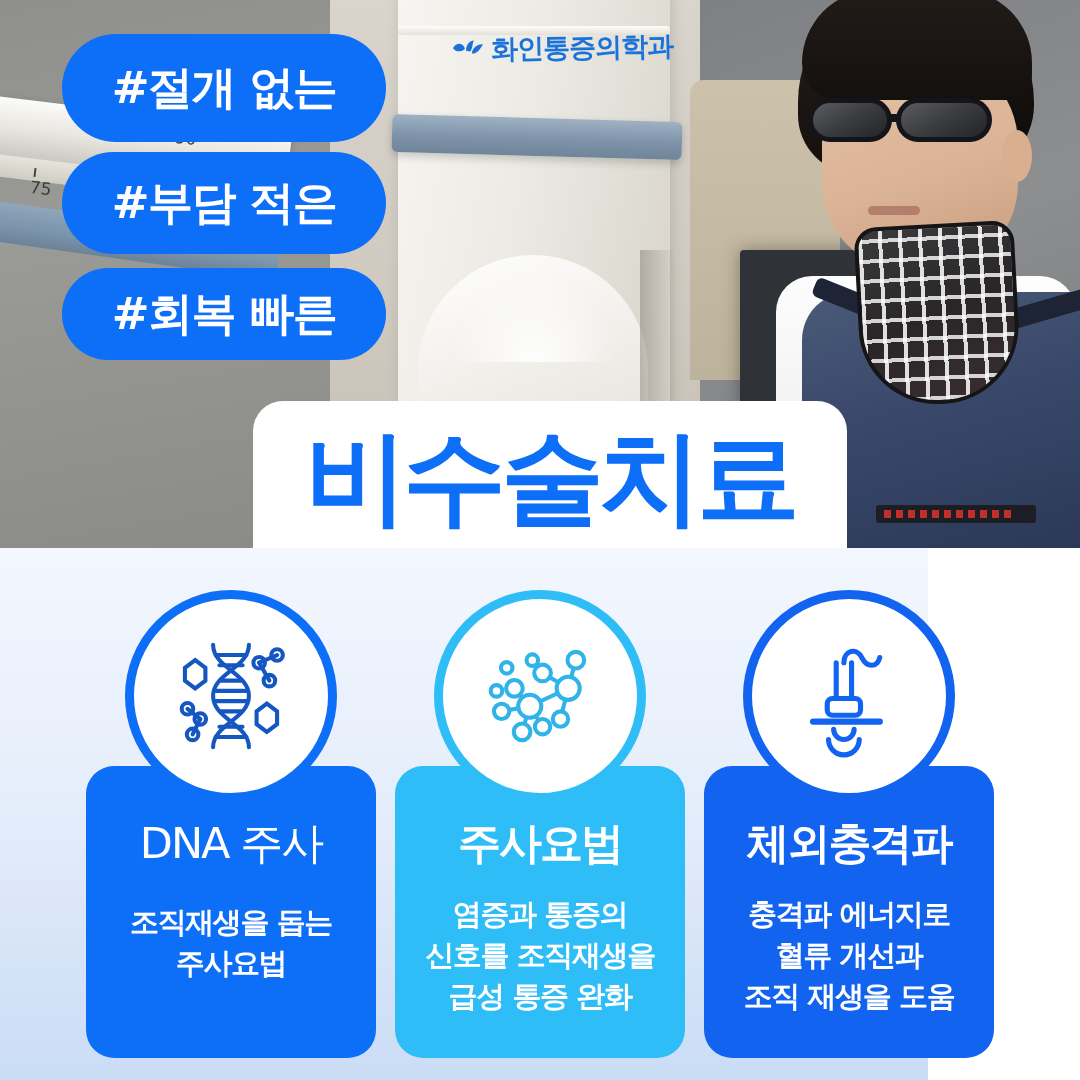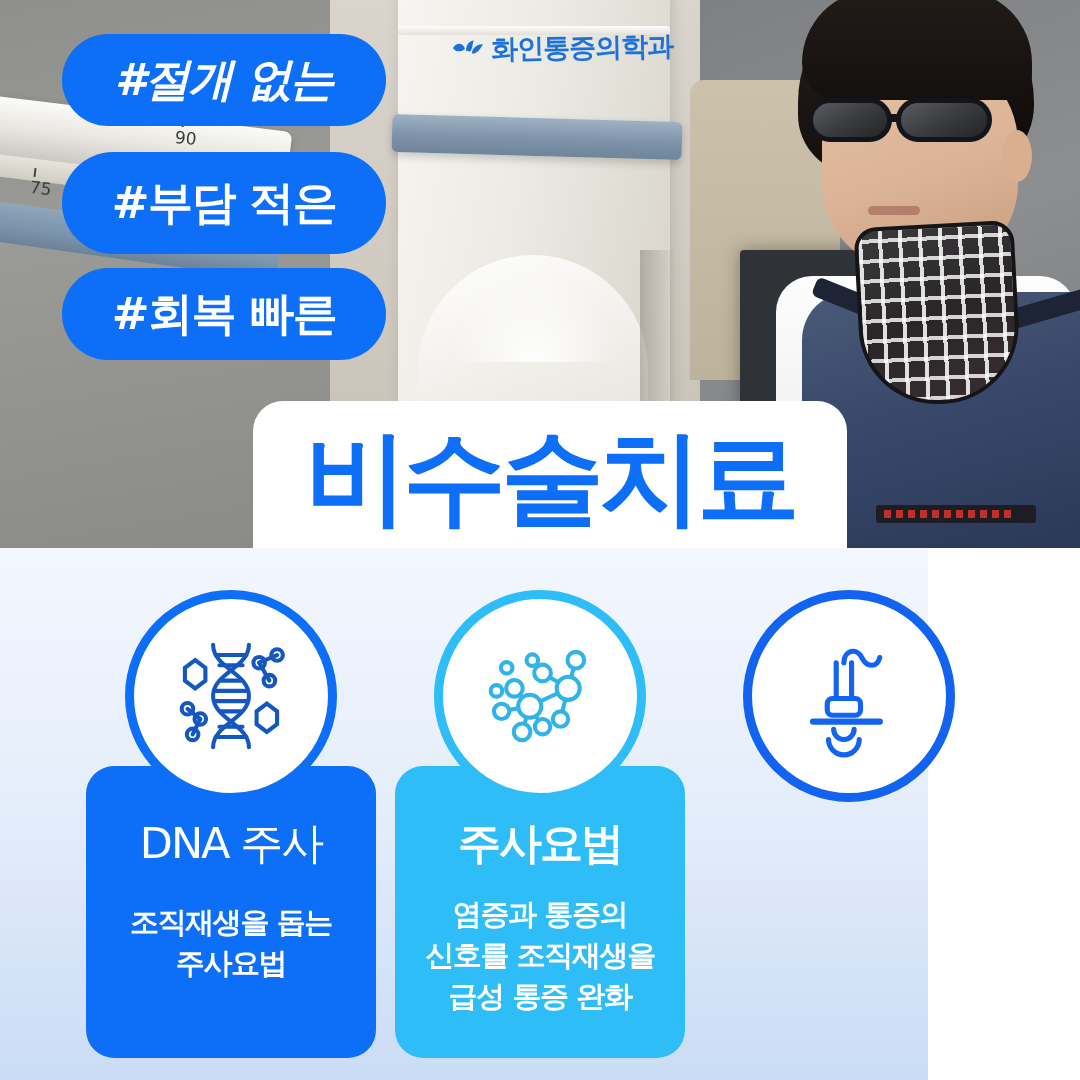--- a/index.html
+++ b/index.html
@@ -207,21 +207,21 @@
     position:absolute;
     display:flex; align-items:center; justify-content:center;
     background:var(--brand);
     color:#ffffff;
     border-radius:999px;
     font-weight:700;
     letter-spacing:-1.5px;
     font-family:"DejaVu Sans","Liberation Sans",sans-serif;
     white-space:nowrap;
   }
-  #pill-0{ left:62px; top:34px; width:324px; height:92px; font-size:45px;font-style:italic; }
+  #pill-0{ left:62px; top:34px; width:324px; height:108px; font-size:45px; }
   #pill-1{ left:62px; top:152px; width:324px; height:102px; font-size:45px; }
   #pill-2{ left:62px; top:268px; width:324px; height:92px; font-size:45px; }
 
   
   .title-banner{
     position:absolute; left:253px; top:401px;
     width:594px; height:148px;
     background:#ffffff;
     border-radius:30px 30px 0 0;
     display:flex; align-items:center; justify-content:center;
@@ -419,20 +419,28 @@
           <circle cx="20" cy="62" r="6" fill="#ffffff"></circle>
           <circle cx="36" cy="78" r="6.5" fill="#ffffff"></circle>
           <circle cx="52" cy="74" r="6" fill="#ffffff"></circle>
           <circle cx="66" cy="68" r="6" fill="#ffffff"></circle>
           <circle cx="24" cy="28" r="4.5" fill="#ffffff"></circle>
           <circle cx="44" cy="22" r="4.5" fill="#ffffff"></circle>
           <circle cx="16" cy="46" r="4.5" fill="#ffffff"></circle>
         </svg>
       </div>
 
+      <div class="card" id="card-2">
+        <div class="card-title">체외충격파</div>
+        <div class="card-desc">
+          <span>충격파 에너지로</span>
+          <span>혈류 개선과</span>
+          <span>조직 재생을 도움</span>
+        </div>
+      </div>
       <div class="icon-circle" id="circle-2">
         <svg viewBox="0 0 100 100" fill="none" stroke="#1263ef" stroke-width="4" stroke-linecap="round">
           <path d="M40 24 L40 52 L52 52 L52 24"></path>
           <path d="M46 24 C46 14, 56 12, 60 20 C64 28, 72 28, 74 20"></path>
           <rect x="33" y="52" width="26" height="13" rx="4"></rect>
           <line x1="22" y1="70" x2="74" y2="70" stroke-width="5"></line>
           <path d="M38 76 A8 8 0 0 0 54 76"></path>
           <path d="M34 84 A12 12 0 0 0 58 84"></path>
         </svg>
       </div>

